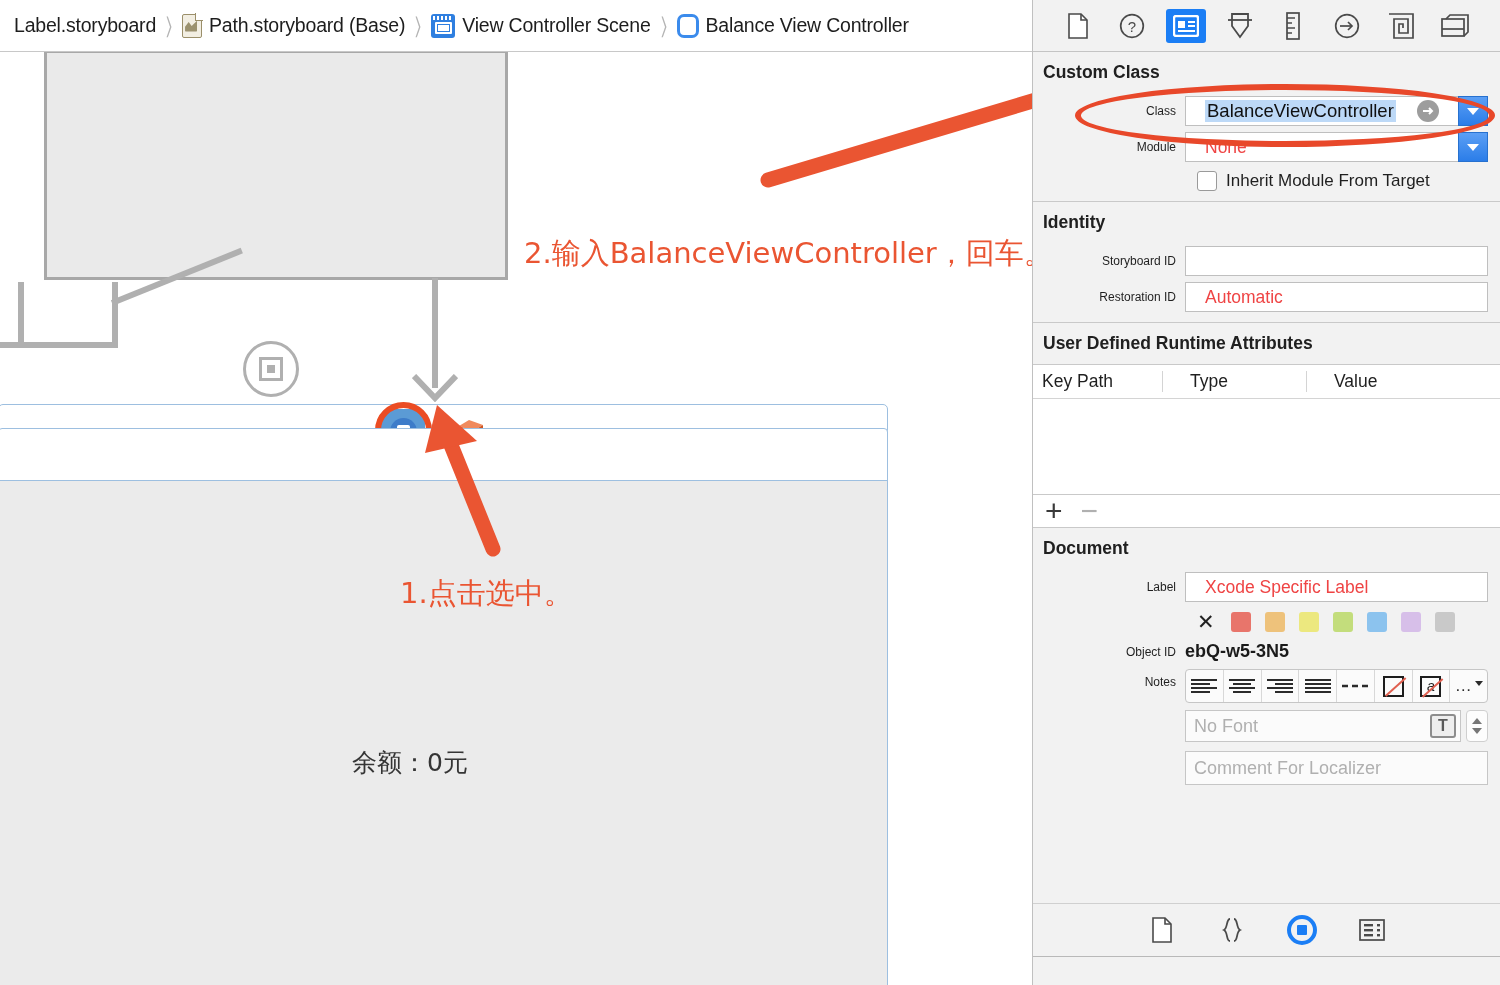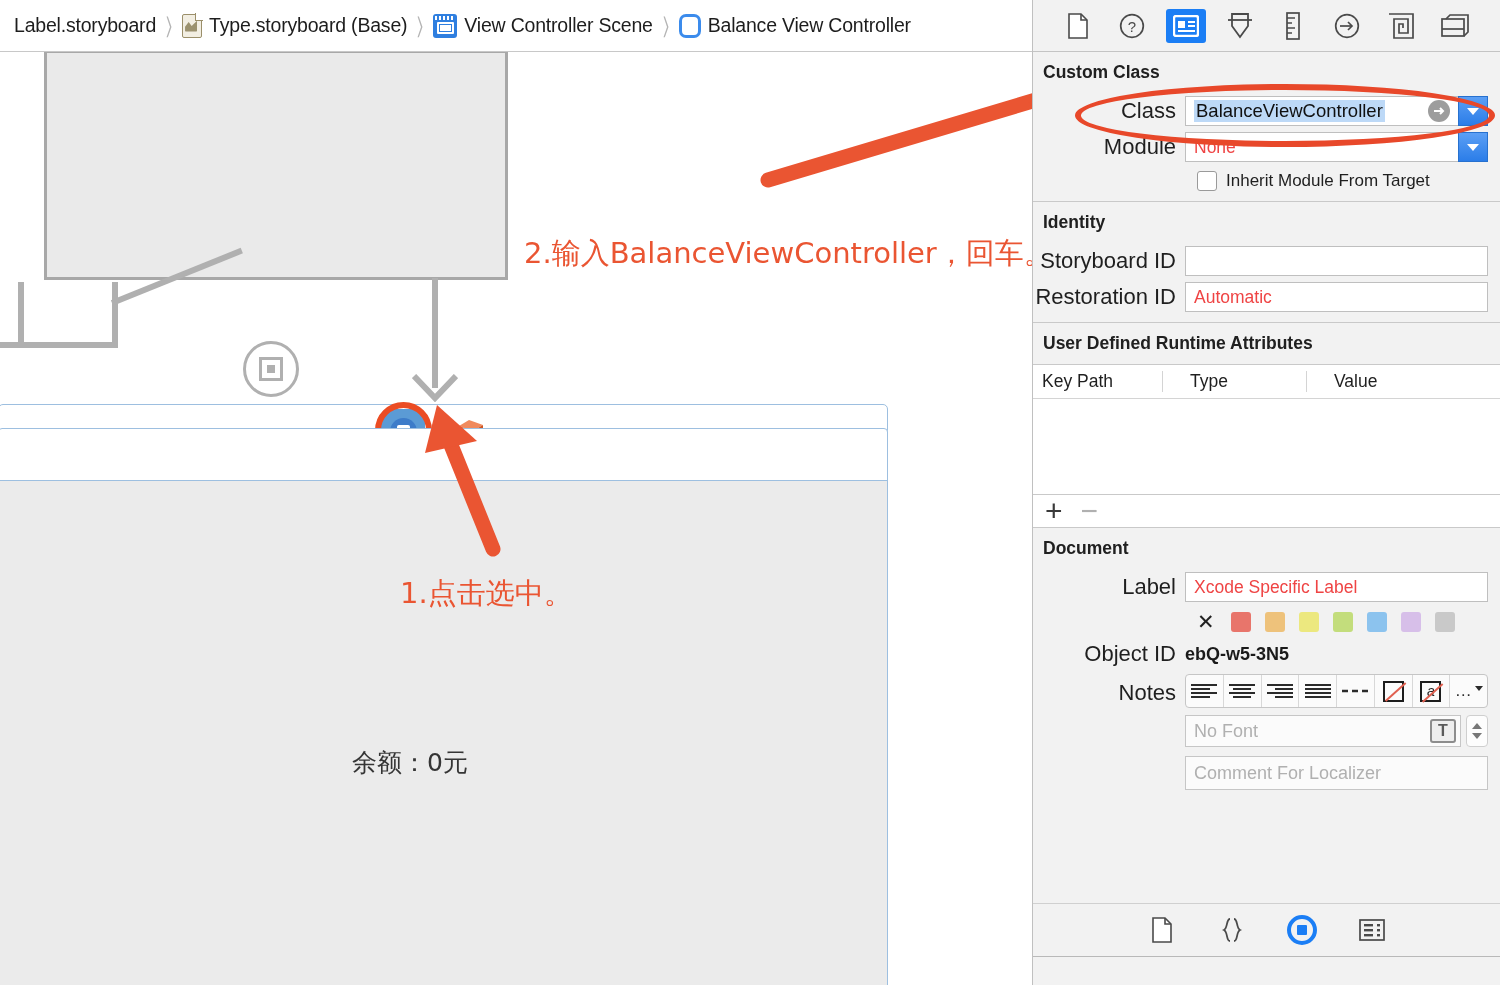--- a/index.html
+++ b/index.html
@@ -182,25 +182,25 @@
 
   .section-head {
     font-size: 17.5px; font-weight: bold; color: #202020;
     padding: 10px 0 10px 10px;
   }
   .group { border-bottom: 1px solid #c9c9c9; }
 
   .row { display: flex; align-items: center; padding: 3px 12px 3px 0; }
   .row-label {
     width: 152px; text-align: right; padding-right: 9px;
-    font-size: 22px; color: #1f1f1f; flex: none;
+    font-size: 12px; color: #1f1f1f; flex: none;
   }
   .field {
     flex: 1; height: 30px; background: #ffffff; border: 1px solid #bfbfbf;
-    display: flex; align-items: center; padding: 0 8px; font-size: 17.5px;
+    display: flex; align-items: center; padding: 0 19px; font-size: 17.5px;
     color: #1a1a1a;
   }
   .field.ph { color: #ef4444; }
   .combo { flex: 1; display: flex; height: 30px; }
   .combo .field { border-right: none; }
   .combo-btn {
     width: 30px; background: linear-gradient(#5b9ff5,#2b7de8);
     border: 1px solid #2771cf; display:flex; align-items:center; justify-content:center;
   }
   .chev-w {
@@ -343,21 +343,21 @@
     <span class="crumb-sep">〉</span>
 
     <div class="crumb">
       <span class="crumb-icon">
         <span class="ic-doc-sb">
             <span class="pg"></span>
             <span class="glyph"></span>
             <span class="fold"></span>
           </span>
       </span>
-      <span class="crumb-label">Type.storyboard (Base)</span>
+      <span class="crumb-label">Path.storyboard (Base)</span>
     </div>
     <span class="crumb-sep">〉</span>
 
     <div class="crumb">
       <span class="crumb-icon">
         <span class="ic-scene">
             <span class="bd"></span>
             <span class="strip"></span>
             <span class="win"></span>
           </span>

